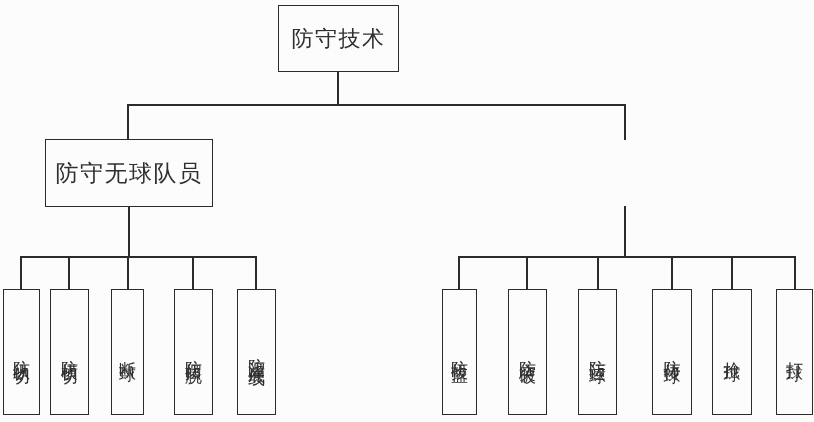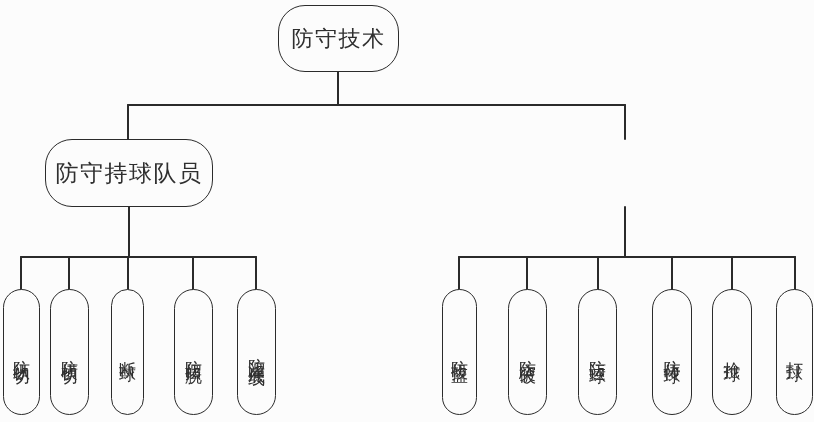--- a/index.html
+++ b/index.html
@@ -1,20 +1,20 @@
 <!DOCTYPE html>
 <html style="--line-color: #2b2b2b; --text-color: #2f2f2f; --bg-color: #fcfcfc;"><head>
 <meta charset="utf-8">
 <style>
   :root {
     --line-color: #2b2b2b;
     --text-color: #2f2f2f;
     --bg-color: #fcfcfc;
   }
-  * { margin: 0; padding: 0; box-sizing: border-box; border-radius: 27px; }
+  * { margin: 0; padding: 0; box-sizing: border-box; }
   html, body {
     background: var(--bg-color);
     font-family: "Liberation Sans", sans-serif;
     color: var(--text-color);
   }
   .canvas {
     position: relative;
     width: 814px;
     height: 422px;
     background: var(--bg-color);
@@ -56,21 +56,21 @@
   <div class="node root" style="left:278px; top:5px; width:121px; height:67px;">
     <span>防守技术</span>
   </div>
 
   <div class="cline" style="left:337px; top:71px; width:1.5px; height:34px;"></div>
   <div class="cline" style="left:127px; top:104px; width:499px; height:1.5px;"></div>
   <div class="cline" style="left:127px; top:104px; width:1.5px; height:36px;"></div>
   <div class="cline" style="left:624px; top:104px; width:1.5px; height:36px;"></div>
 
   <div class="node branch" style="left:45px; top:139px; width:168px; height:68px;">
-    <span>防守持球队员</span>
+    <span>防守无球队员</span>
   </div>
 
   <div class="cline" style="left:128px; top:206px; width:1.5px; height:51px;"></div>
   <div class="cline" style="left:20px; top:256px; width:237px; height:1.5px;"></div>
   <div class="cline" style="left:20px; top:256px; width:1.5px; height:34px;"></div>
   <div class="cline" style="left:68px; top:256px; width:1.5px; height:34px;"></div>
   <div class="cline" style="left:127px; top:256px; width:1.5px; height:34px;"></div>
   <div class="cline" style="left:192px; top:256px; width:1.5px; height:34px;"></div>
   <div class="cline" style="left:255px; top:256px; width:1.5px; height:34px;"></div>
 

